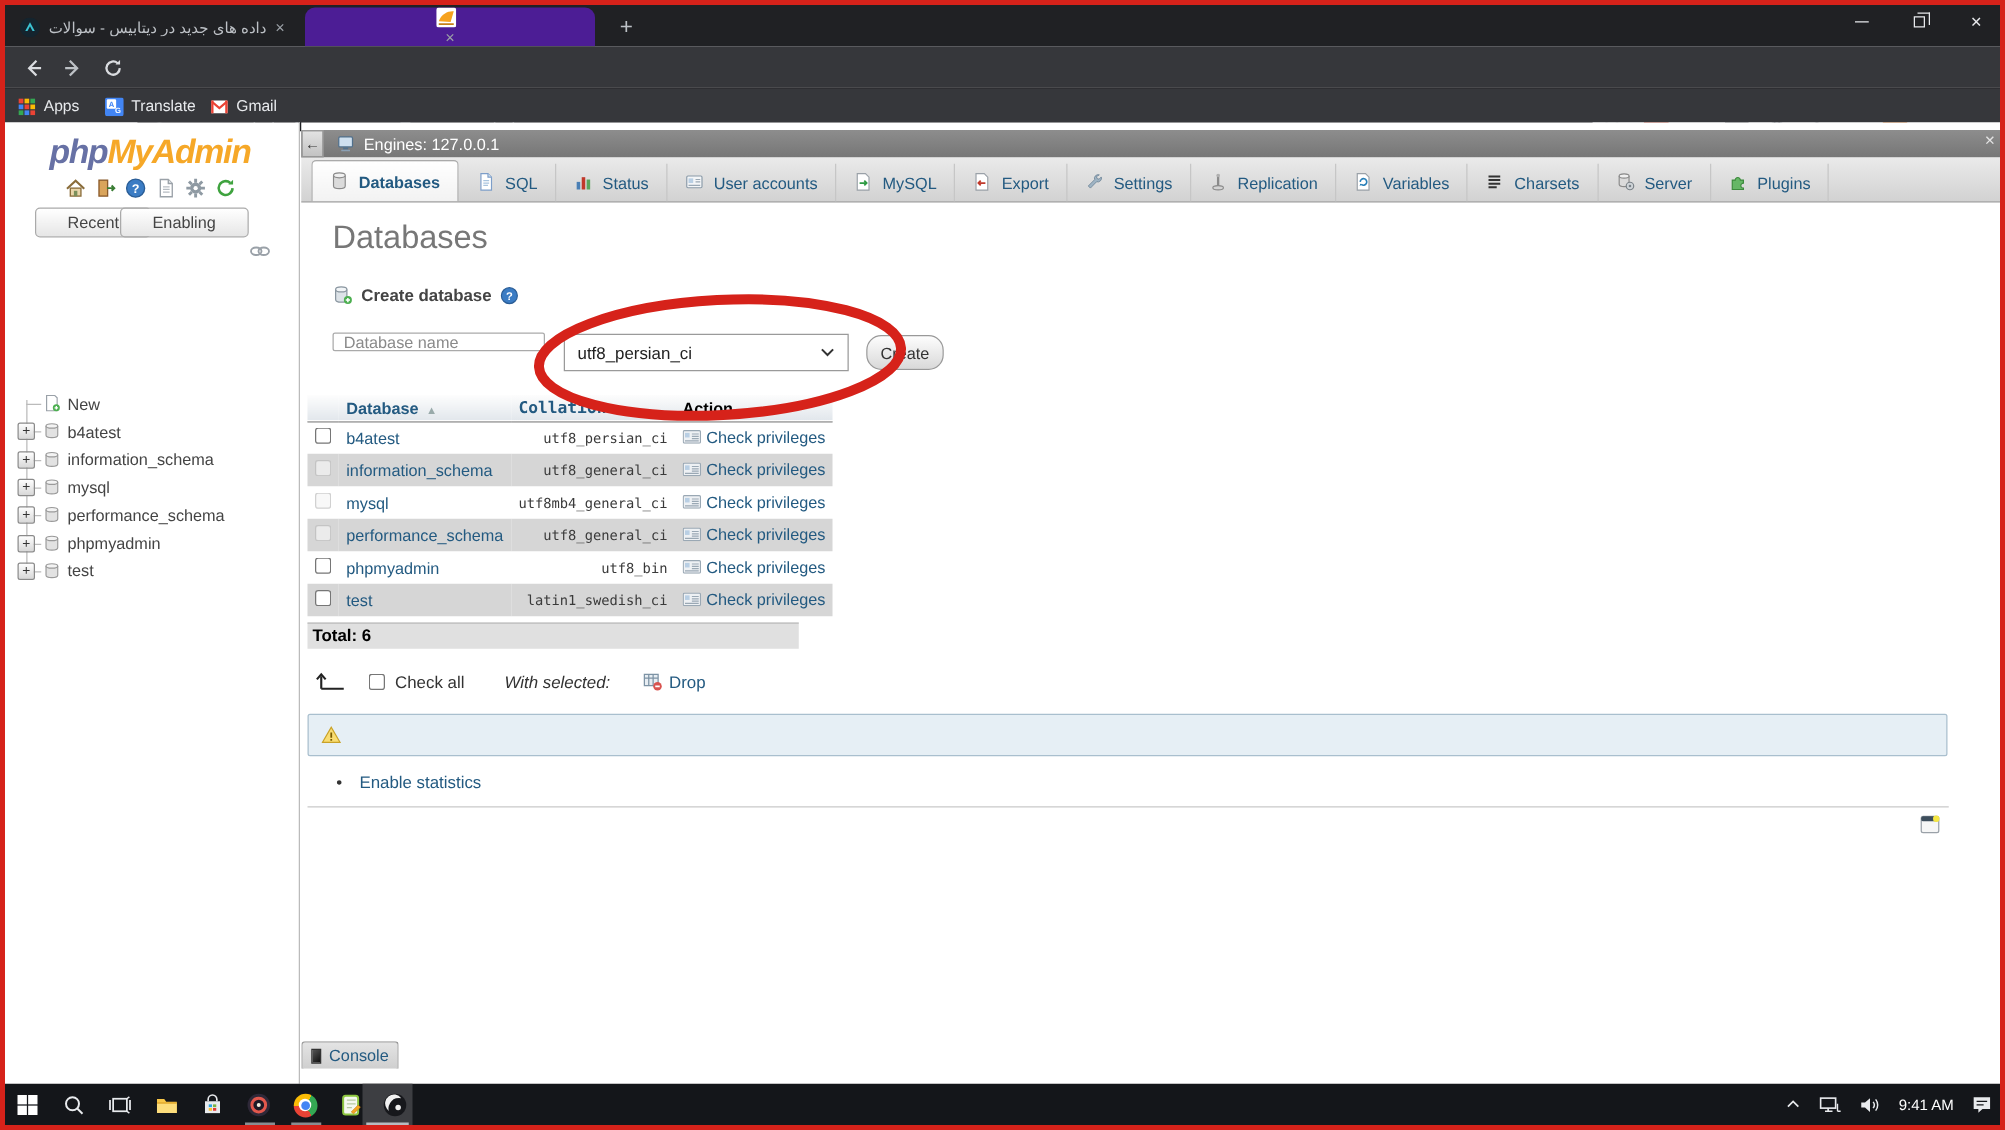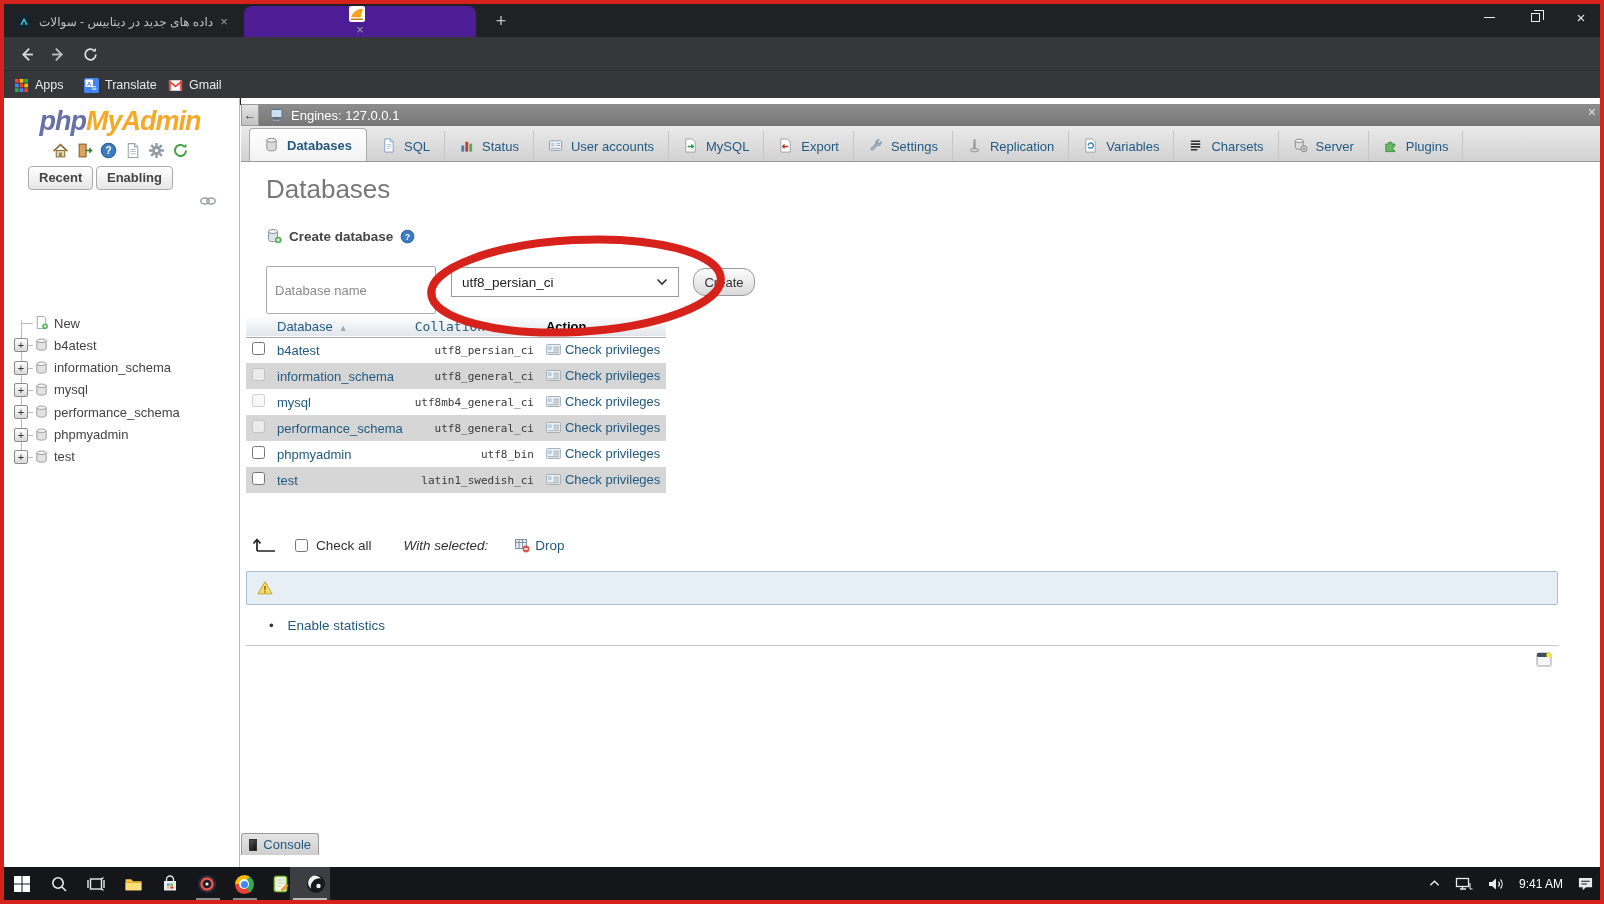--- a/index.html
+++ b/index.html
@@ -42,22 +42,22 @@
   
   #bookmarks { position:absolute; left:0; top:70px; width:1604px; height:28px; background:#36373b; border-top:1px solid #2c2d30; }
   .bm { position:absolute; top:4px; height:20px; display:flex; align-items:center; gap:6px; color:#e8eaed; font-size:12.5px; }
 
   
   #sidebar { position:absolute; left:0; top:98px; width:240px; height:769px; background:#fff; border-right:1px solid #bbb; }
   #pma-logo { position:absolute; left:0; top:8px; width:240px; text-align:center; font-size:27px; font-weight:bold; font-style:italic; letter-spacing:-1px; }
   #pma-logo .p1 { color:#6771a5; } #pma-logo .p2 { color:#f6a828; }
   #side-icons { position:absolute; left:0; top:44px; width:240px; display:flex; justify-content:center; gap:7px; }
   #side-icons span { width:17px; height:17px; display:inline-block; }
-  .side-btn { position:absolute; top:68px; height:24px; padding:0 10px; line-height:22px; font-size:13px; color:#444;
-              background:linear-gradient(#fff,#e6e6e6); border:1px solid #aaa; border-radius:4px;font-weight:bold; }
+  .side-btn { position:absolute; top:68px; height:24px; padding:0 25px; line-height:22px; font-size:13px; color:#444;
+              background:linear-gradient(#fff,#e6e6e6); border:1px solid #aaa; border-radius:4px; }
   #link-icon { position:absolute; left:198px; top:96px; width:20px; height:14px; }
   #tree { position:absolute; left:0; top:116px; width:240px; }
   #tree .vline { position:absolute; left:21px; top:8px; width:0; height:134px; border-left:1px solid #bbb; }
   .trow { position:absolute; left:0; height:22px; width:240px; display:flex; align-items:center; }
   .trow .hline { position:absolute; left:21px; top:11px; width:12px; border-top:1px solid #bbb; }
   .plusbox { position:absolute; left:14px; top:4px; width:14px; height:14px; background:linear-gradient(#fefefe,#d8d8d8);
              border:1px solid #8a8a8a; border-radius:2px; font-size:11px; line-height:12px; text-align:center; color:#333; }
   .dbicon { position:absolute; left:34px; top:3px; width:15px; height:15px; }
   .tlabel { position:absolute; left:54px; font-size:13px; color:#444; }
 
@@ -72,34 +72,34 @@
              border-bottom:1px solid #999; display:flex; align-items:flex-end; padding-left:8px; }
   .navtab { height:30px; display:flex; align-items:center; gap:7px; padding:0 14px; font-size:13px; color:#235a81;
             border-right:1px solid #c6c6c6; }
   .navtab.active { background:linear-gradient(#fff,#f2f2f2); border:1px solid #aaa; border-bottom:none;
                    border-radius:4px 4px 0 0; font-weight:bold; height:33px; }
   .nicon { width:16px; height:16px; display:inline-block; }
 
   #page-title { position:absolute; left:25px; top:76px; font-size:26px; color:#777; font-weight:normal; }
   #create-row { position:absolute; left:25px; top:130px; display:flex; align-items:center; gap:7px; font-weight:bold; color:#444; font-size:13.5px; }
   #form-row { position:absolute; left:25px; top:168px; height:32px; }
-  #dbname { position:absolute; left:0; top:0; width:170px; height:48px; border:1px solid #aaa; border-radius:2px;
+  #dbname { position:absolute; left:0; top:0; width:170px; height:15px; border:1px solid #aaa; border-radius:2px;
             padding:0 8px; font-size:13px; font-family:"Liberation Sans",sans-serif; color:#444; }
   #dbname::placeholder { color:#8a8a8a; }
   #collation-select { position:absolute; left:185px; top:1px; width:228px; height:30px; border:1px solid #9a9a9a; background:#fff;
             display:flex; align-items:center; justify-content:space-between; padding:0 10px; font-size:13.5px; color:#222; }
   #create-btn { position:absolute; left:427px; top:2px; width:62px; height:28px; border:1px solid #999; border-radius:12px;
             background:linear-gradient(#fdfdfd,#d9d9d9); font-size:13px; color:#333; font-family:"Liberation Sans",sans-serif; }
   #red-circle { position:absolute; left:180px; top:128px; width:310px; height:122px; z-index:50; pointer-events:none; }
 
   
   #db-table { position:absolute; left:5px; top:218px; width:393px; border-collapse:collapse; font-size:13px; }
   #db-table th, #db-table td { padding:3px 6px; height:26px; }
   #db-table thead tr { background:linear-gradient(#fdfdfd,#e2e7ec); border-bottom:1px solid #aaa; height:21px; }
-  #db-table thead th { font-weight:normal; color:#235a81; text-align:left; font-size:13px; height:21px; padding:2px 6px; }
+  #db-table thead th { font-weight:bold; color:#235a81; text-align:left; font-size:13px; height:21px; padding:2px 6px; }
   #db-table thead th.act { color:#000; font-weight:bold; }
   #db-table tbody tr:nth-child(even) { background:#d6d6d6; }
   .col-check { width:27px; text-align:center; }
   .col-name { width:130px; }
   .col-coll { width:116px; text-align:right; font-family:"DejaVu Sans Mono",monospace; font-size:11px; color:#3a3a3a; }
   .col-act { width:120px; white-space:nowrap; }
   .dblink { color:#235a81; text-decoration:none; }
   .priv { color:#235a81; text-decoration:none; display:inline-flex; align-items:center; gap:4px; }
   #total-row { position:absolute; left:5px; top:400px; width:393px; height:21px; background:#e0e0e0; border-top:1px solid #bbb;
                font-weight:bold; color:#000; padding:2px 4px; font-size:13.5px; }
@@ -720,20 +720,21 @@
                   <g stroke="#9aa8b4">
                     <path d="M8 3.5h6M8 5.5h6M8 7.5h6M2 9.5h12"></path>
                   </g>
                 </svg>
               </span>
               <span>Check privileges</span>
             </a></td>
         </tr>
       </tbody>
   </table>
+  <div id="total-row">Total: 6</div>
 
   <div id="checkall-row">
     <span style="margin-right:18px">
       <svg viewBox="0 0 26 16" width="26" height="16">
           <path d="M6 14h18M6 14V4" stroke="#222" stroke-width="1.7" fill="none"></path>
           <path d="M2.5 6.5L6 2.5l3.5 4" fill="none" stroke="#222" stroke-width="1.7"></path>
         </svg>
     </span>
     <input type="checkbox" style="margin-right: 8px;">
     <span>Check all</span>

